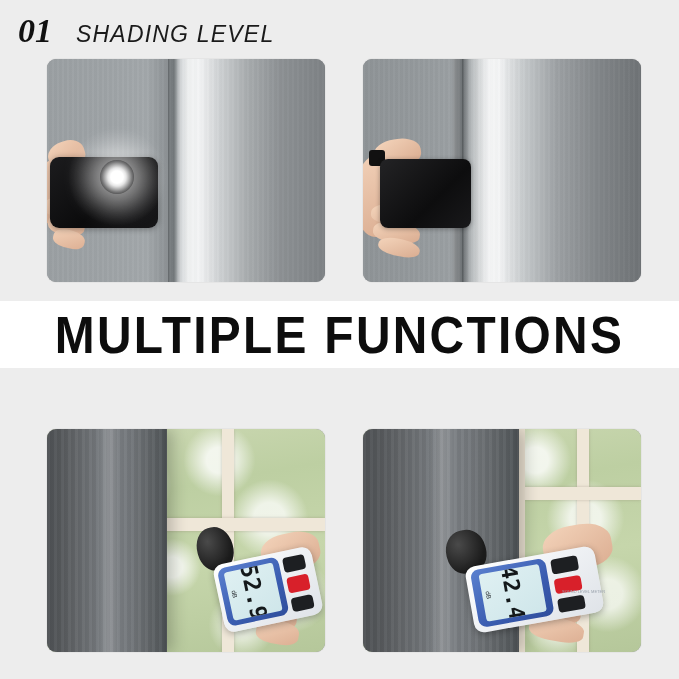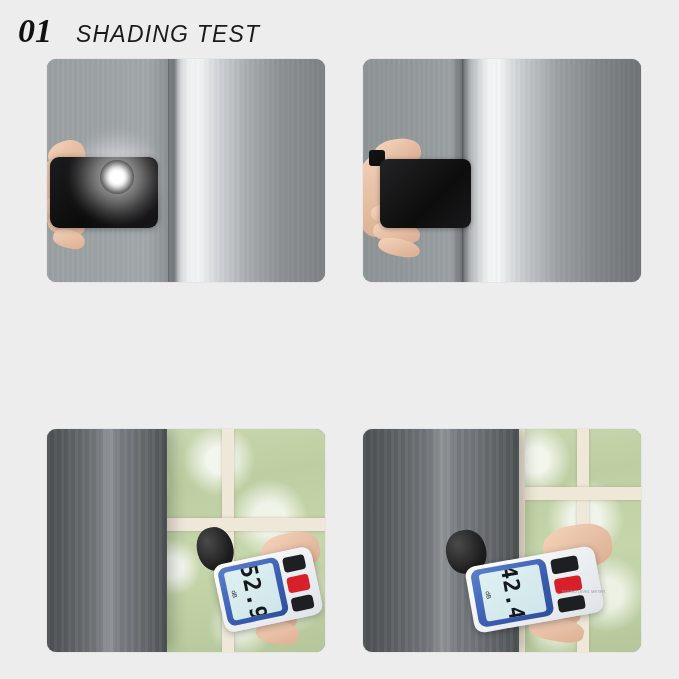--- a/index.html
+++ b/index.html
@@ -245,21 +245,21 @@
     border-radius:42% 42% 38% 38%;
   }
 </style>
 </head>
 <body>
 
 <div class="page">
 
   <div class="sec-head" style="left:18px;top:14px;">
     <span class="sec-num">01</span>
-    <span class="sec-title">SHADING TEST</span>
+    <span class="sec-title">SHADING LEVEL</span>
   </div>
 
   <div class="card" style="left:47px;top:59px;width:278px;height:223px;">
     <div class="p1-curtain"></div>
     <div class="p1-vert-lines"></div>
     <div class="p1-seam"></div>
     <div class="p1-sheen"></div>
     <div class="hand1">
       <div class="palm"></div>
       <div class="fing f1"></div>
@@ -282,20 +282,23 @@
       <div class="palm"></div>
       <div class="fing f1"></div>
       <div class="fing f2"></div>
       <div class="fing f3"></div>
       <div class="fing f4"></div>
     </div>
     <div class="phone2-edge"></div>
     <div class="phone2"></div>
   </div>
 
+  <div class="banner" style="top:301px;height:67px;">
+    <span class="banner-text">MULTIPLE FUNCTIONS</span>
+  </div>
 
 
   <div class="card" style="left:47px;top:429px;width:278px;height:223px;">
     <div class="win"></div>
     <div class="win-blur"></div>
     <div class="mullion v" style="left:63%;"></div>
     <div class="mullion h" style="top:40%;"></div>
     <div class="frame-edge" style="left:40%;top:0;width:8px;bottom:0;"></div>
 
     <div class="curtain-panel" style="width:43%;">

